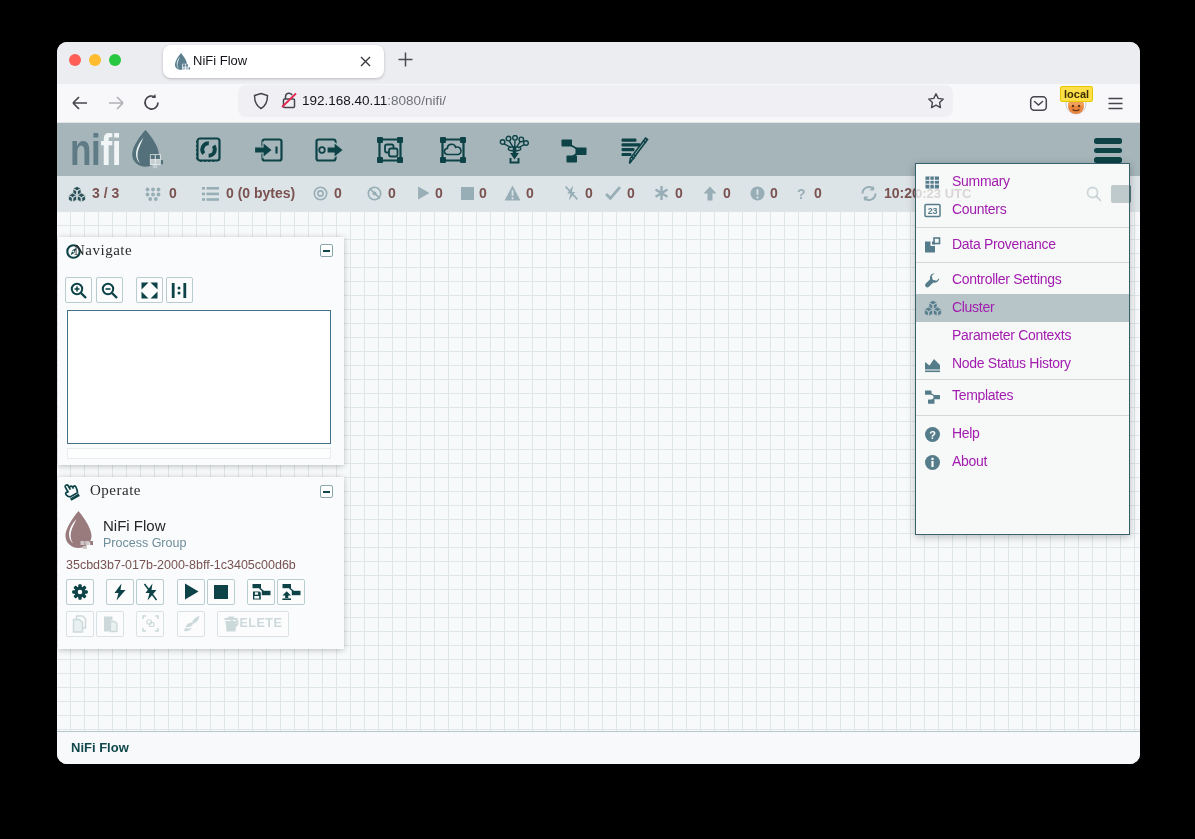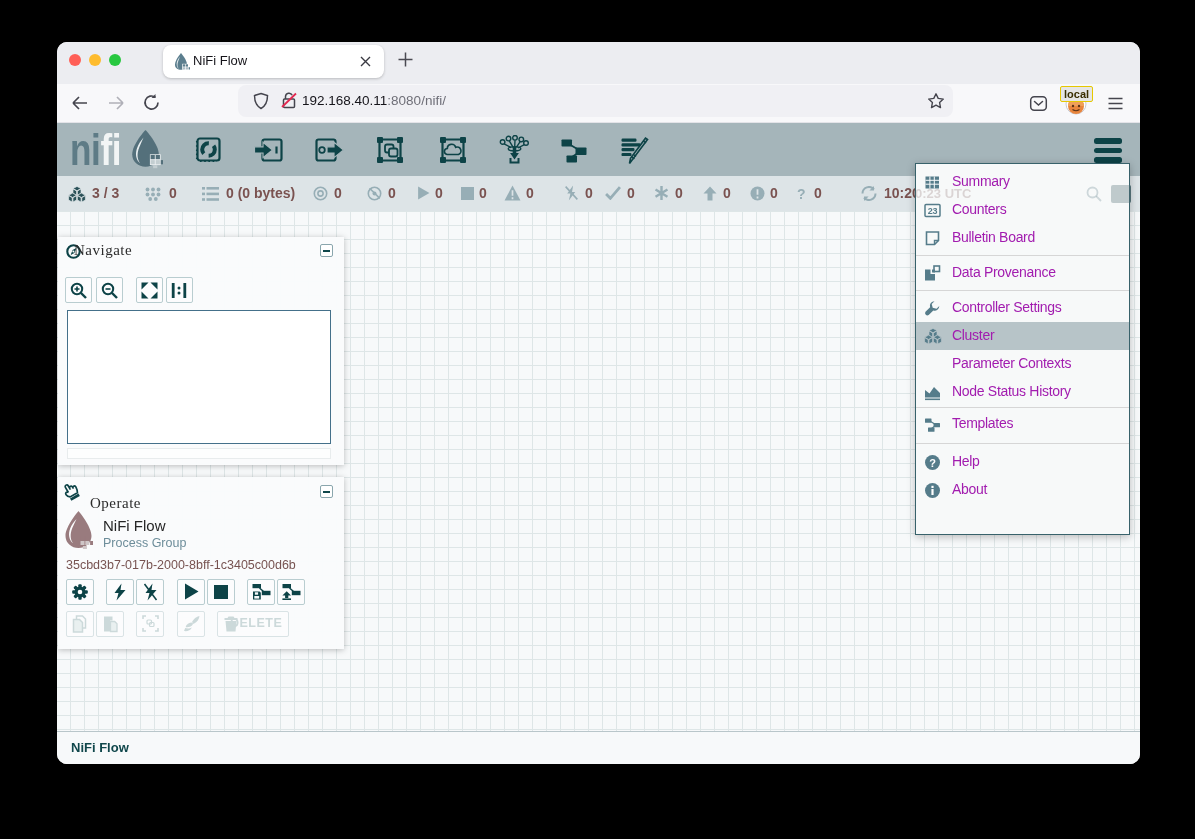--- a/index.html
+++ b/index.html
@@ -100,21 +100,21 @@
         <path d="M5.5 7.5 L9.5 11 L13.5 7.5" fill="none" stroke="#45454e" stroke-width="1.5" stroke-linecap="round"></path>
       </svg>
   <svg class="abs" style="left:1008px;top:9px" width="22" height="22" viewBox="0 0 22 22">
     <circle cx="11" cy="11" r="10" fill="#fff" stroke="#c8c8cf" stroke-width="1"></circle>
     <circle cx="11" cy="13" r="8" fill="#e8853d"></circle>
     <path d="M3 13 a8 8 0 0 1 16 0 Z" fill="#f0a05a"></path>
     <circle cx="8" cy="13" r="1.2" fill="#5c3317"></circle>
         <circle cx="14" cy="13" r="1.2" fill="#5c3317"></circle>
     <path d="M7.5 16.5 q3.5 2.5 7 0" stroke="#5c3317" stroke-width="1.2" fill="none"></path>
   </svg>
-  <div class="abs" style="left:1003px;top:2px;background:#e5e5e5;border:1px solid #e6c800;border-radius:2px;font-size:11px;font-weight:bold;color:#3a2e00;padding:0 3px;line-height:14px;">local</div>
+  <div class="abs" style="left:1003px;top:2px;background:#fde047;border:1px solid #e6c800;border-radius:2px;font-size:11px;font-weight:bold;color:#3a2e00;padding:0 3px;line-height:14px;">local</div>
   <svg class="abs" style="left:1050px;top:11px" width="17" height="17" viewBox="0 0 17 17">
         <path d="M1.5 3.5 H15.5 M1.5 8.5 H15.5 M1.5 13.5 H15.5" stroke="#45454e" stroke-width="1.5"></path>
       </svg>
 </div>
 <div id="nhead">
   <span style="position:absolute;left:13px;top:10px;font-size:45px;font-weight:bold;letter-spacing:-0.5px;line-height:33px;transform:scaleX(0.78);transform-origin:0 0;"><span style="color:#5e7b86;">ni</span><span style="color:#f2f5f5;">fi</span></span>
   <svg class="abs" style="left:74px;top:7px" width="32" height="40" viewBox="0 0 32 40">
     <path d="M14.5 0 C14.5 0 1.2 14 1.2 24.5 C1.2 31.6 7.2 36.8 14.5 36.8 C21.8 36.8 27.8 31.6 27.8 24.5 C27.8 14 14.5 0 14.5 0Z" fill="#54707b"></path>
     <path d="M12.5 7.5 C7 14 4.2 20.5 5.2 26.5 C5.7 29.5 7.2 31.8 9.2 33.3 C6.2 29.5 5.7 23.5 8.2 17.5 C9.7 13.8 11.2 10.5 12.5 7.5Z" fill="#e8eef0"></path>
     <rect x="18.9" y="24.3" width="10.8" height="10.8" fill="#edf1f2"></rect>
@@ -329,21 +329,21 @@
   <div class="abs" style="left:9px;top:73px;width:264px;height:134px;background:#fff;border:1.5px solid #44708a;"></div>
   <div class="abs" style="left:9px;top:211px;width:264px;height:11px;background:#fdfefe;border:1px solid #e8eced;"></div>
 </div>
 <div id="oppanel" class="panel" style="left:1px;top:435px;width:286px;height:172px;">
   <svg class="abs" style="left:3px;top:4px" width="20" height="20" viewBox="0 0 20 20">
     <g transform="rotate(-30 10 10)">
       <path d="M7 10 V4 a1.6 1.6 0 0 1 3.2 0 V8.5 m0-1.4 a1.55 1.55 0 0 1 3.1 0.3 v1.8 m0-0.7 a1.45 1.45 0 0 1 2.9 0.4 c-0.1 2.5-0.6 4.4-1.5 5.8 H6.3 c-1.4-1.2-2.2-2.5-2.4-4 a1.5 1.5 0 0 1 2.6-1.3 l0.5 0.5" fill="none" stroke="#0d4347" stroke-width="1.7"></path>
       <rect x="5.4" y="16" width="9.8" height="2.7" fill="#0d4347"></rect>
     </g>
   </svg>
-  <span class="ptitle abs" style="left:32px;top:18px;">Operate</span>
+  <span class="ptitle abs" style="left:32px;top:5px;">Operate</span>
   <div class="collapse" style="left:262px;top:8px;"></div>
   <svg class="abs" style="left:6px;top:34px" width="29" height="38" viewBox="0 0 29 38">
     <path d="M14.5 0 C14.5 0 1.5 15 1.5 25 A13 12 0 0 0 27.5 25 C27.5 15 14.5 0 14.5 0 Z" fill="#997b7e"></path>
     <path d="M12.5 8 C6.8 14 4.3 20 5.3 26 C5.8 29 7.3 31 9.3 32.5 C6.3 29 5.8 23 8.3 17 C9.8 13.5 11.2 10.5 12.5 8Z" fill="#fbfcfd"></path>
     <g fill="#997b7e">
           <rect x="16.5" y="25" width="4" height="4"></rect>
           <rect x="21.3" y="25" width="4" height="4"></rect>
           <rect x="26.1" y="30" width="2.9" height="4"></rect>
         </g>
     <g fill="#cfc6c7">
@@ -443,27 +443,20 @@
         </svg>
         <span>Summary</span>
       </div>
   <div class="mi">
         <svg width="17" height="17" viewBox="0 0 17 17">
           <rect x="1" y="2.5" width="15" height="12" rx="1" fill="none" stroke="#557c8a" stroke-width="1.5"></rect>
           <text x="8.5" y="12" text-anchor="middle" font-family="Liberation Sans" font-size="9" font-weight="bold" fill="#557c8a">23</text>
         </svg>
         <span>Counters</span>
       </div>
-  <div class="mi">
-        <svg width="17" height="17" viewBox="0 0 17 17">
-          <path d="M2.5 2 H14.5 V10.5 L10.5 14.5 H2.5 Z" fill="none" stroke="#557c8a" stroke-width="1.6"></path>
-          <path d="M14.5 10.5 H10.5 V14.5" fill="none" stroke="#557c8a" stroke-width="1.4"></path>
-        </svg>
-        <span>Bulletin Board</span>
-      </div>
   <div class="msep"></div>
   <div class="mi">
         <svg width="17" height="17" viewBox="0 0 17 17" fill="#557c8a">
           <path d="M1 4.5 h5.5 v4.5 h4.5 v6.5 h-10Z"></path>
           <path d="M8 4.5 h3 v3 h-3Z"></path>
           <rect x="10" y="1" width="5.5" height="5.5" fill="none" stroke="#557c8a" stroke-width="1.6"></rect>
         </svg>
         <span>Data Provenance</span>
       </div>
   <div class="msep"></div>

